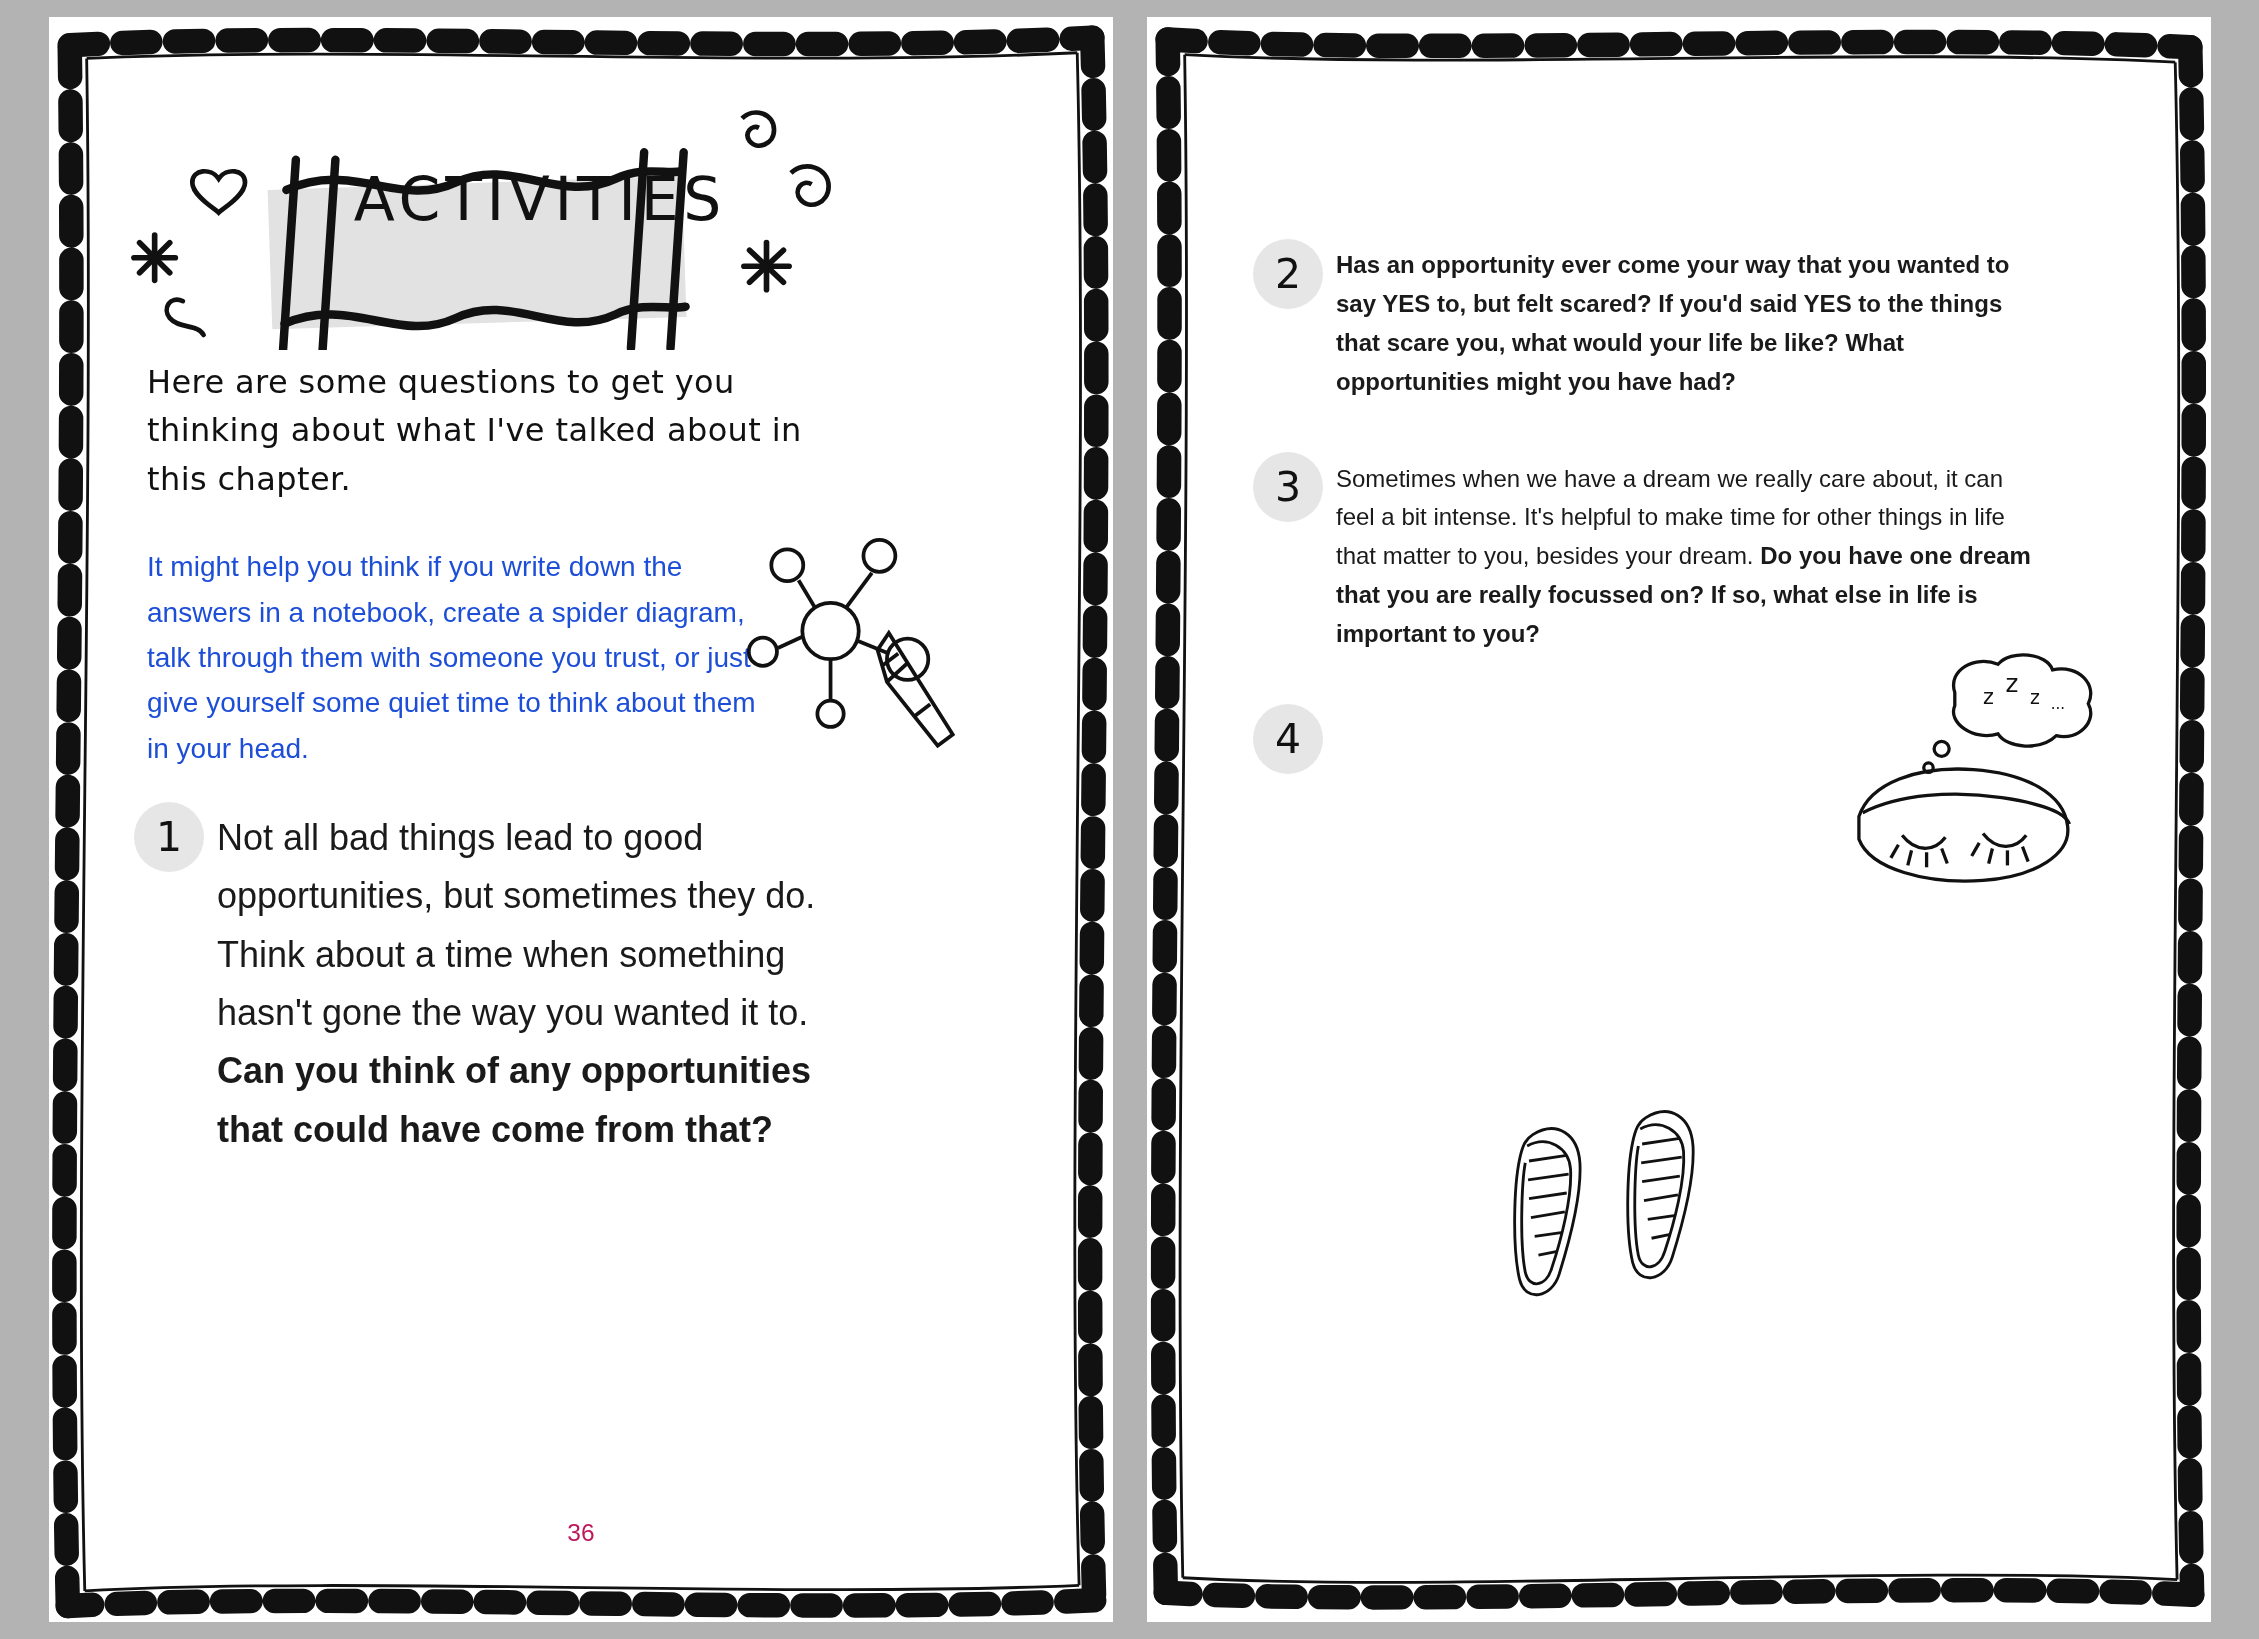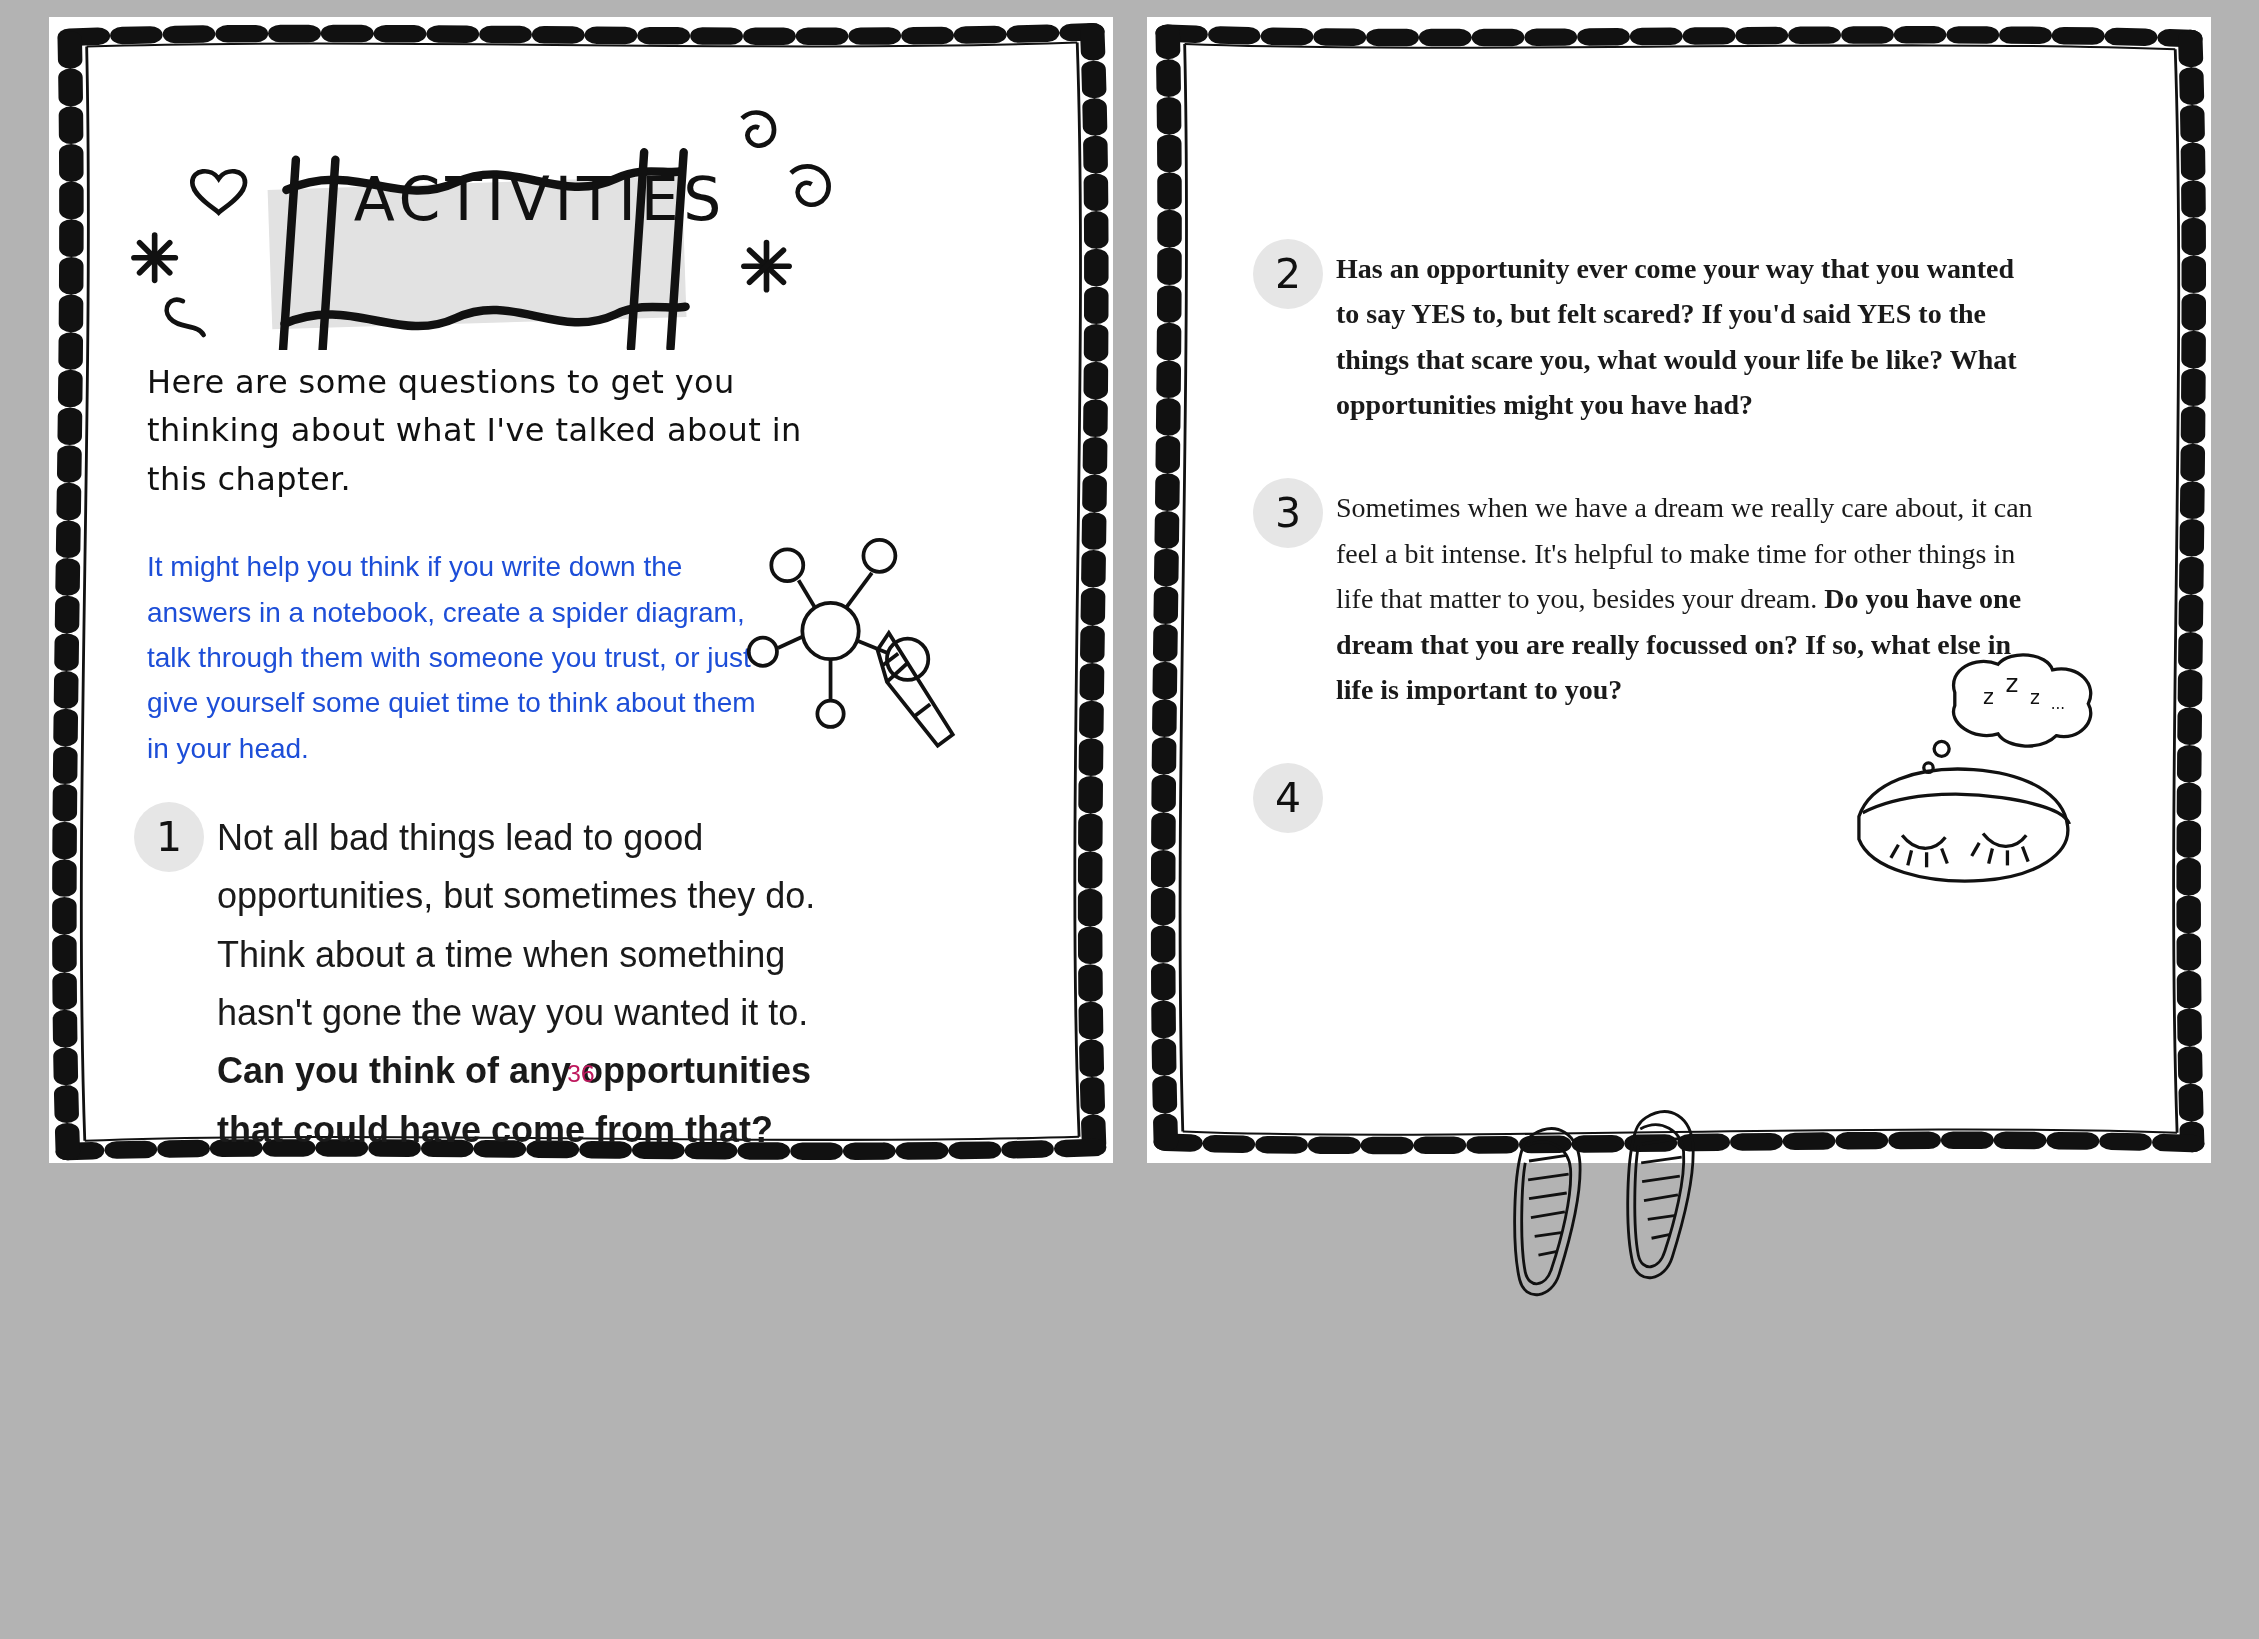--- a/index.html
+++ b/index.html
@@ -18,21 +18,21 @@
     width: 2260px;
     height: 1639px;
     display: flex;
     justify-content: space-between;
     box-sizing: border-box;
     padding: 17px 21px;
   }
   .page {
     position: relative;
     width: 1064px;
-    height: 1146px;
+    height: 1605px;
     background: #ffffff;
     box-sizing: border-box;
   }
   .page-left { margin-left: 28px; }
   .page-right { margin-right: 28px; }
 
   
   .border-layer {
     position: absolute;
     inset: 0;
@@ -146,21 +146,21 @@
     text-align: center;
     font-family: "Liberation Sans", sans-serif;
     font-size: 24.5px;
     color: #be185d;
   }
 
   
   .right-stack { margin-top: 169px; margin-left: 38px; }
   .right-stack .qitem { margin-top: 58px; }
   .right-stack .qitem:first-child { margin-top: 0; }
-  .right-stack .qtext { width: 697px; font-size: 28px; font-family: Liberation Serif, serif; }
+  .right-stack .qtext { width: 697px; font-size: 24px; }
 
   .doodle-abs { position: absolute; }
   .sleepmask { right: 19px; top: 405px; width: 282px; height: 254px; }
   .footprints { left: 282px; top: 847px; width: 245px; height: 217px; }
 
   .rp-body { position: relative; height: 100%; }
 </style>
 </head>
 <body>
 

